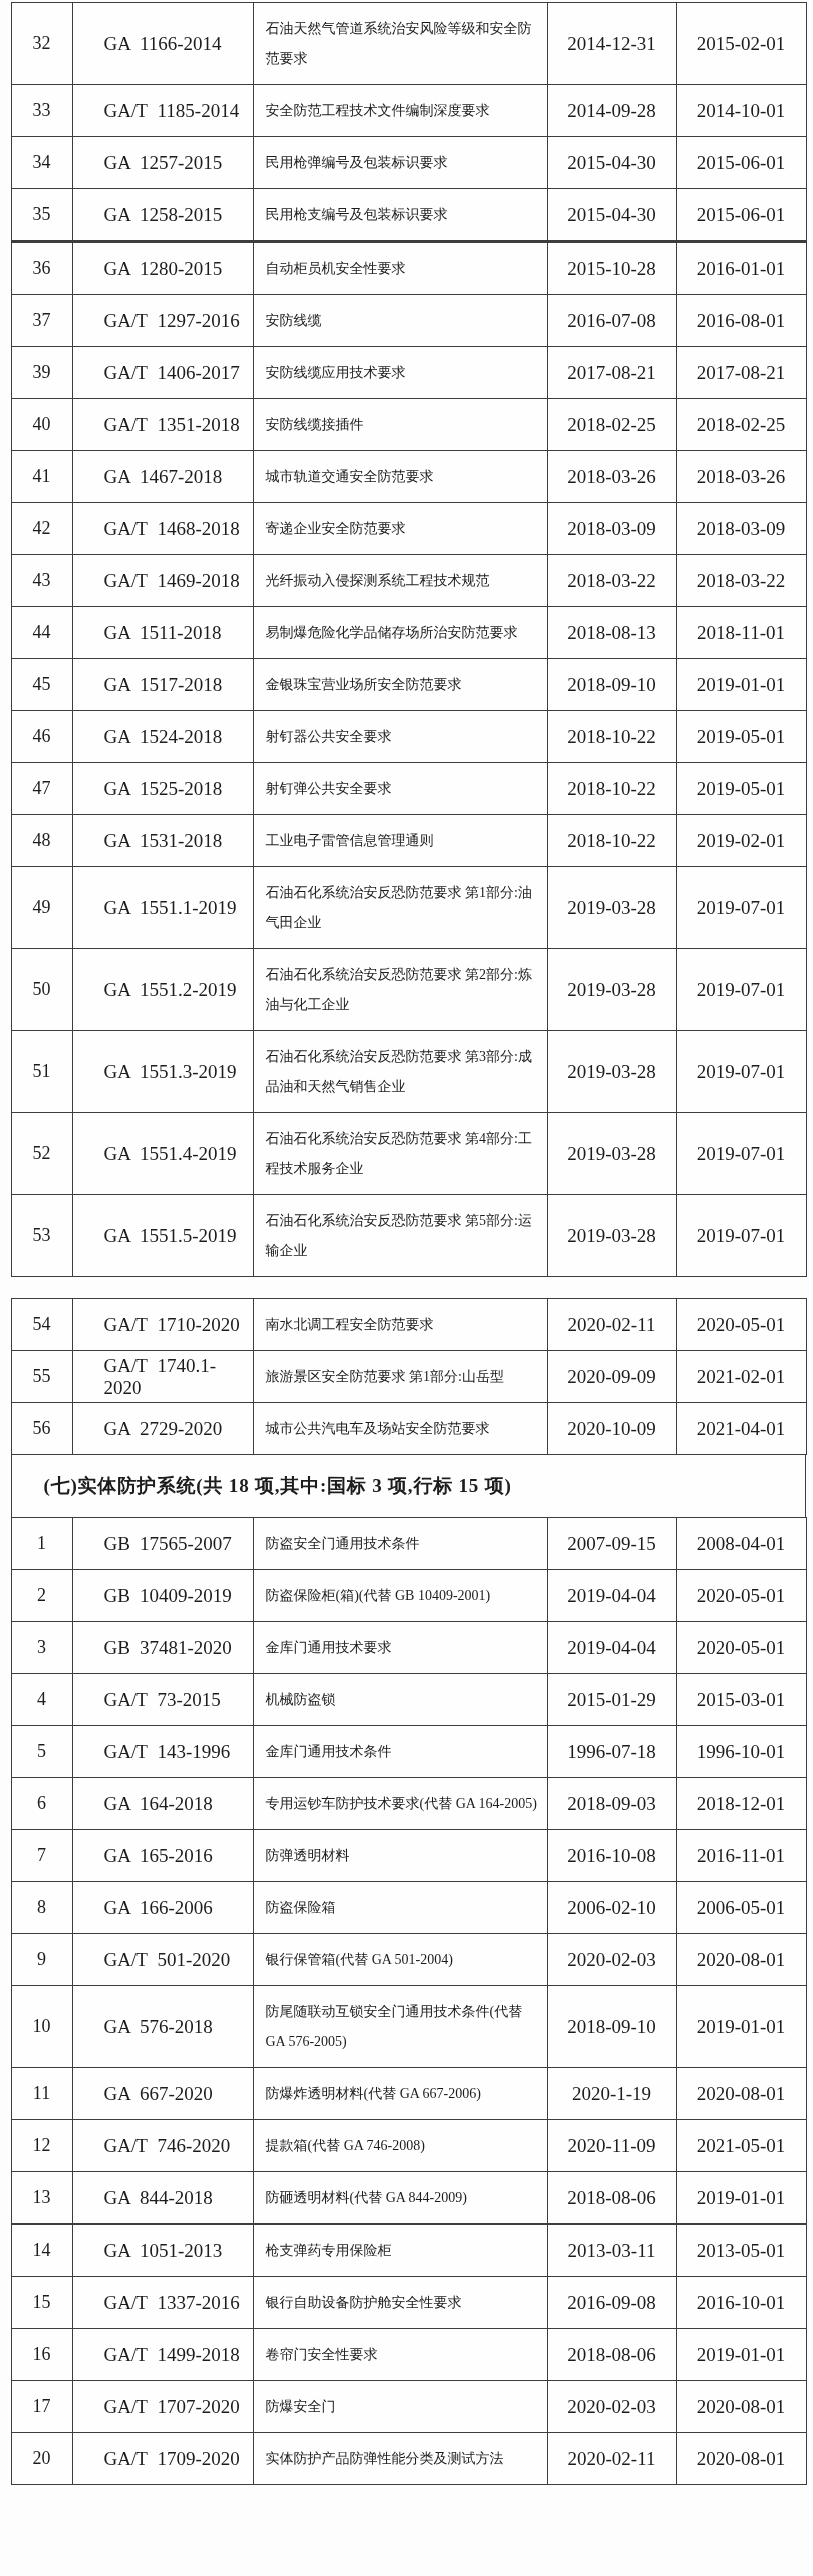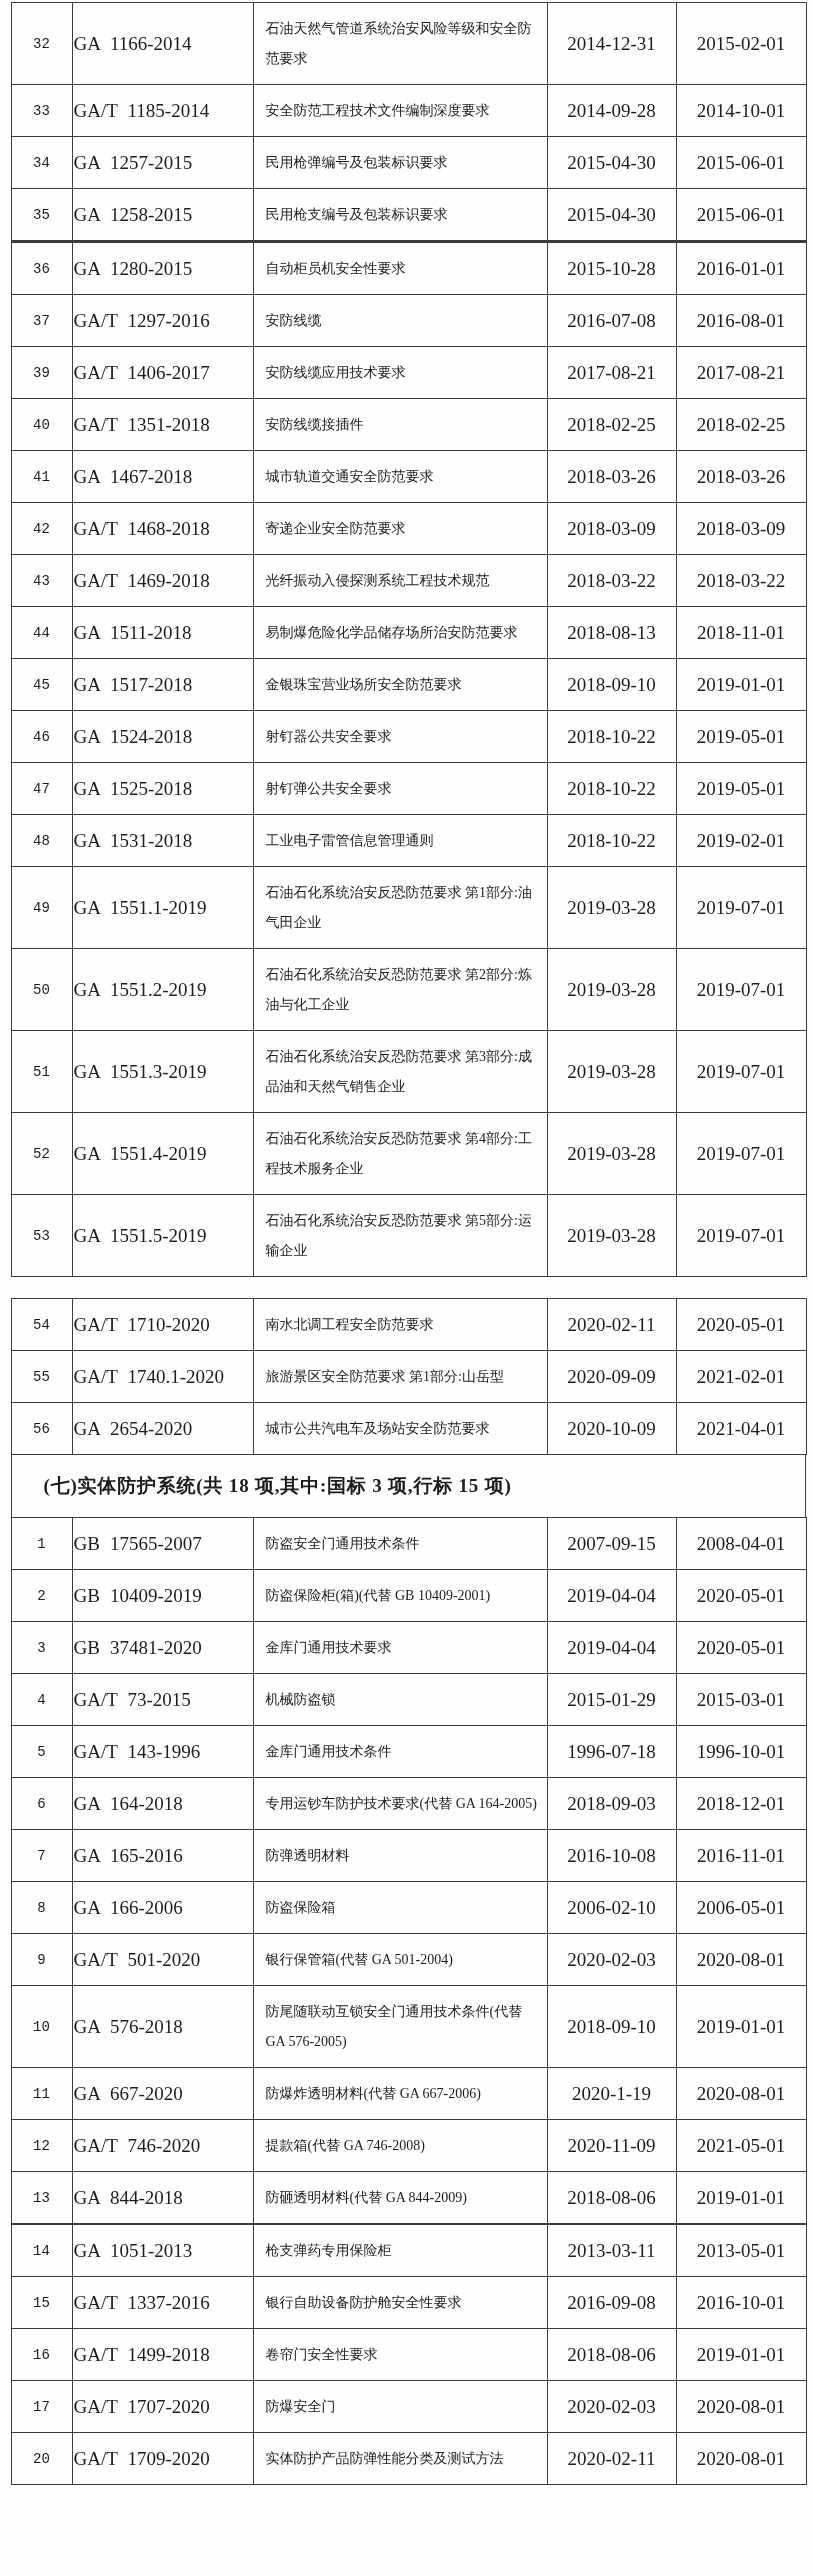--- a/index.html
+++ b/index.html
@@ -19,22 +19,22 @@
     table-layout: fixed;
     width: 795px;
     background: #fefefe;
   }
   table.tbl td {
     border: 1.5px solid #3d3d3d;
     vertical-align: middle;
     overflow: hidden;
     box-sizing: border-box;
   }
-  td.c-num   { width: 61px;  height: 50px; text-align: center; font-size: 14px; font-family: Liberation Mono, monospace; }
-  td.c-code  { width: 181px; padding-left: 1px; font-size: 19px; word-spacing: 5.3px; }
+  td.c-num   { width: 61px;  height: 50px; text-align: center; font-size: 18px; }
+  td.c-code  { width: 181px; padding-left: 31px; font-size: 19px; word-spacing: 5.3px; }
   td.c-name  { width: 294px; padding: 10.5px 7.5px 10.5px 12px; font-size: 14px; line-height: 30px; }
   td.c-issued{ width: 129px; text-align: center; font-size: 19px; }
   td.c-impl  { width: 130px; text-align: center; font-size: 19px; }
   tr.thick-top td { border-top-width: 3px; }
   .band {
     box-sizing: border-box;
     width: 795px;
     border-left: 1.5px solid #3d3d3d;
     border-right: 1.5px solid #3d3d3d;
     background: #fefefe;
@@ -213,21 +213,21 @@
   </tr>
           <tr>
     <td class="c-num">55</td>
     <td class="c-code">GA/T 1740.1-2020</td>
     <td class="c-name">旅游景区安全防范要求 第1部分:山岳型</td>
     <td class="c-issued">2020-09-09</td>
     <td class="c-impl">2021-02-01</td>
   </tr>
           <tr>
     <td class="c-num">56</td>
-    <td class="c-code">GA 2654-2020</td>
+    <td class="c-code">GA 2729-2020</td>
     <td class="c-name">城市公共汽电车及场站安全防范要求</td>
     <td class="c-issued">2020-10-09</td>
     <td class="c-impl">2021-04-01</td>
   </tr>
         </tbody>
       </table>
       <div class="band">(七)实体防护系统(共 18 项,其中:国标 3 项,行标 15 项)</div>
       <table class="tbl">
         <tbody>
           <tr>

